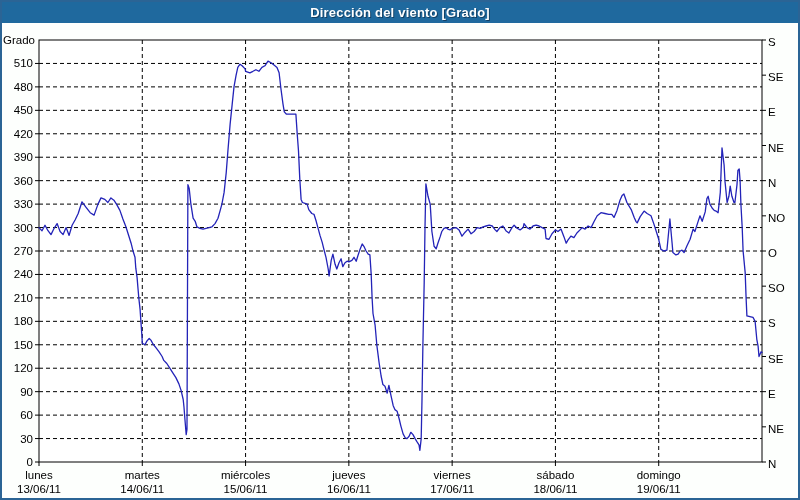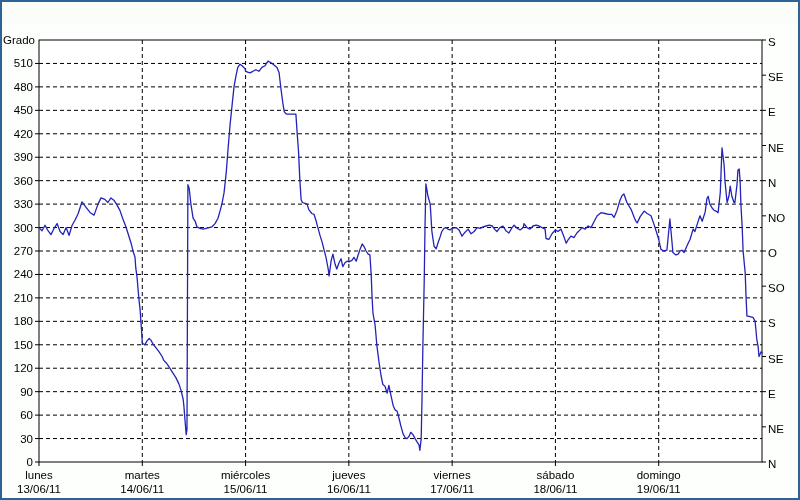--- a/index.html
+++ b/index.html
@@ -7,20 +7,23 @@
   .title-bar{position:absolute;left:0;top:0;width:796px;height:21px;background:#1f699e;display:flex;align-items:center;justify-content:center;}
   .title-bar span{color:#ffffff;font-size:13px;font-weight:bold;letter-spacing:0.2px;text-shadow:1px 1px 0 #123f63;}
   .chart-region{position:absolute;left:0;top:21px;width:796px;height:475px;background:#fdfffd;}
   svg{position:absolute;left:0;top:0;}
   text{font-family:"Liberation Sans",sans-serif;}
 </style>
 </head>
 <body>
 
 <div class="screen">
+  <div class="title-bar">
+    <span>Dirección del viento [Grado]</span>
+  </div>
   <div class="chart-region">
     <svg id="chart-svg" width="796" height="475" viewBox="0 0 796 475">
         <rect x="37" y="17" width="723" height="422" fill="#ffffff"></rect>
         <line x1="37" y1="415.55555555555554" x2="760" y2="415.55555555555554" stroke="#000" stroke-width="1" stroke-dasharray="4 3"></line>
         <line x1="37" y1="392.1111111111111" x2="760" y2="392.1111111111111" stroke="#000" stroke-width="1" stroke-dasharray="4 3"></line>
         <line x1="37" y1="368.6666666666667" x2="760" y2="368.6666666666667" stroke="#000" stroke-width="1" stroke-dasharray="4 3"></line>
         <line x1="37" y1="345.22222222222223" x2="760" y2="345.22222222222223" stroke="#000" stroke-width="1" stroke-dasharray="4 3"></line>
         <line x1="37" y1="321.77777777777777" x2="760" y2="321.77777777777777" stroke="#000" stroke-width="1" stroke-dasharray="4 3"></line>
         <line x1="37" y1="298.33333333333337" x2="760" y2="298.33333333333337" stroke="#000" stroke-width="1" stroke-dasharray="4 3"></line>
         <line x1="37" y1="274.8888888888889" x2="760" y2="274.8888888888889" stroke="#000" stroke-width="1" stroke-dasharray="4 3"></line>

